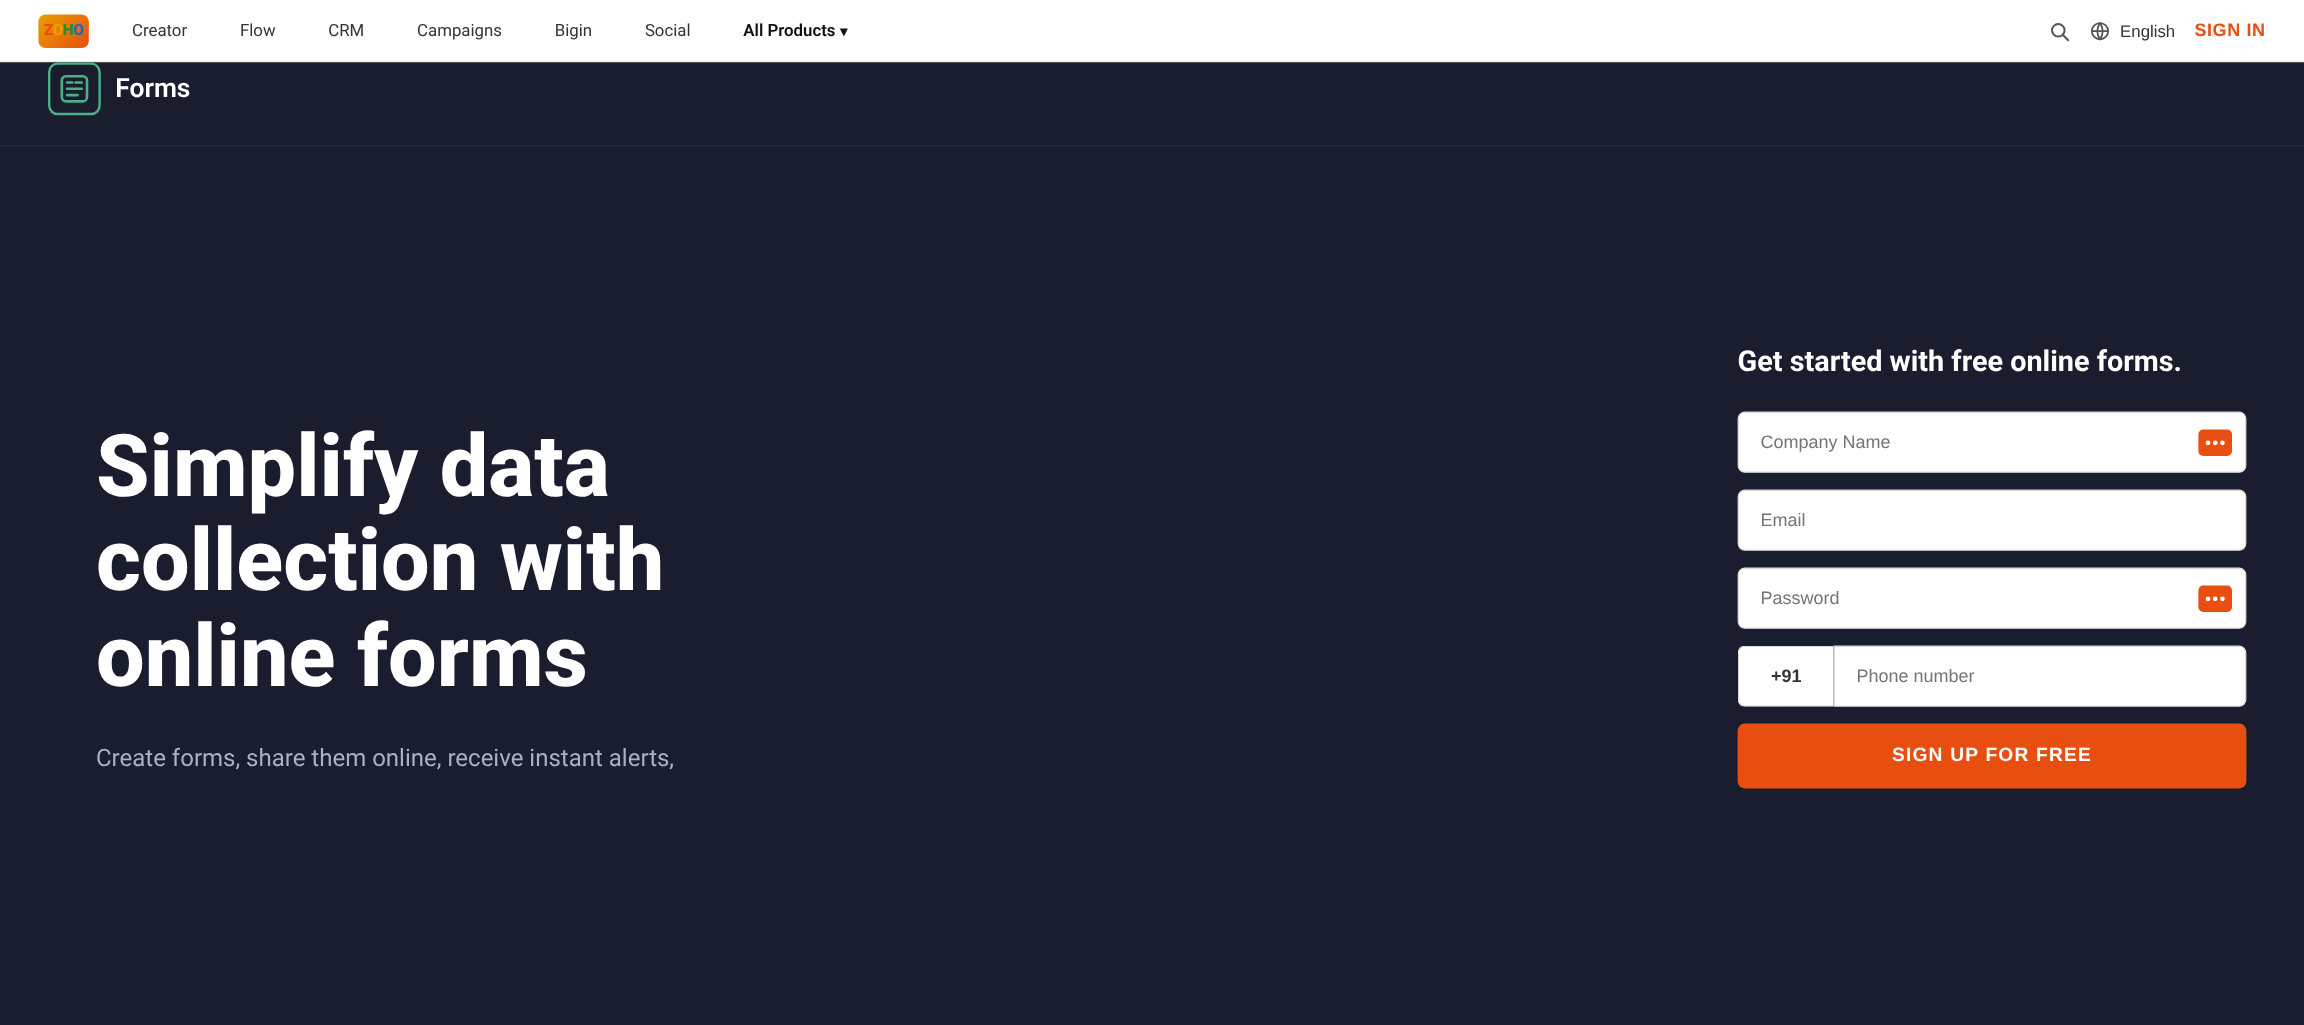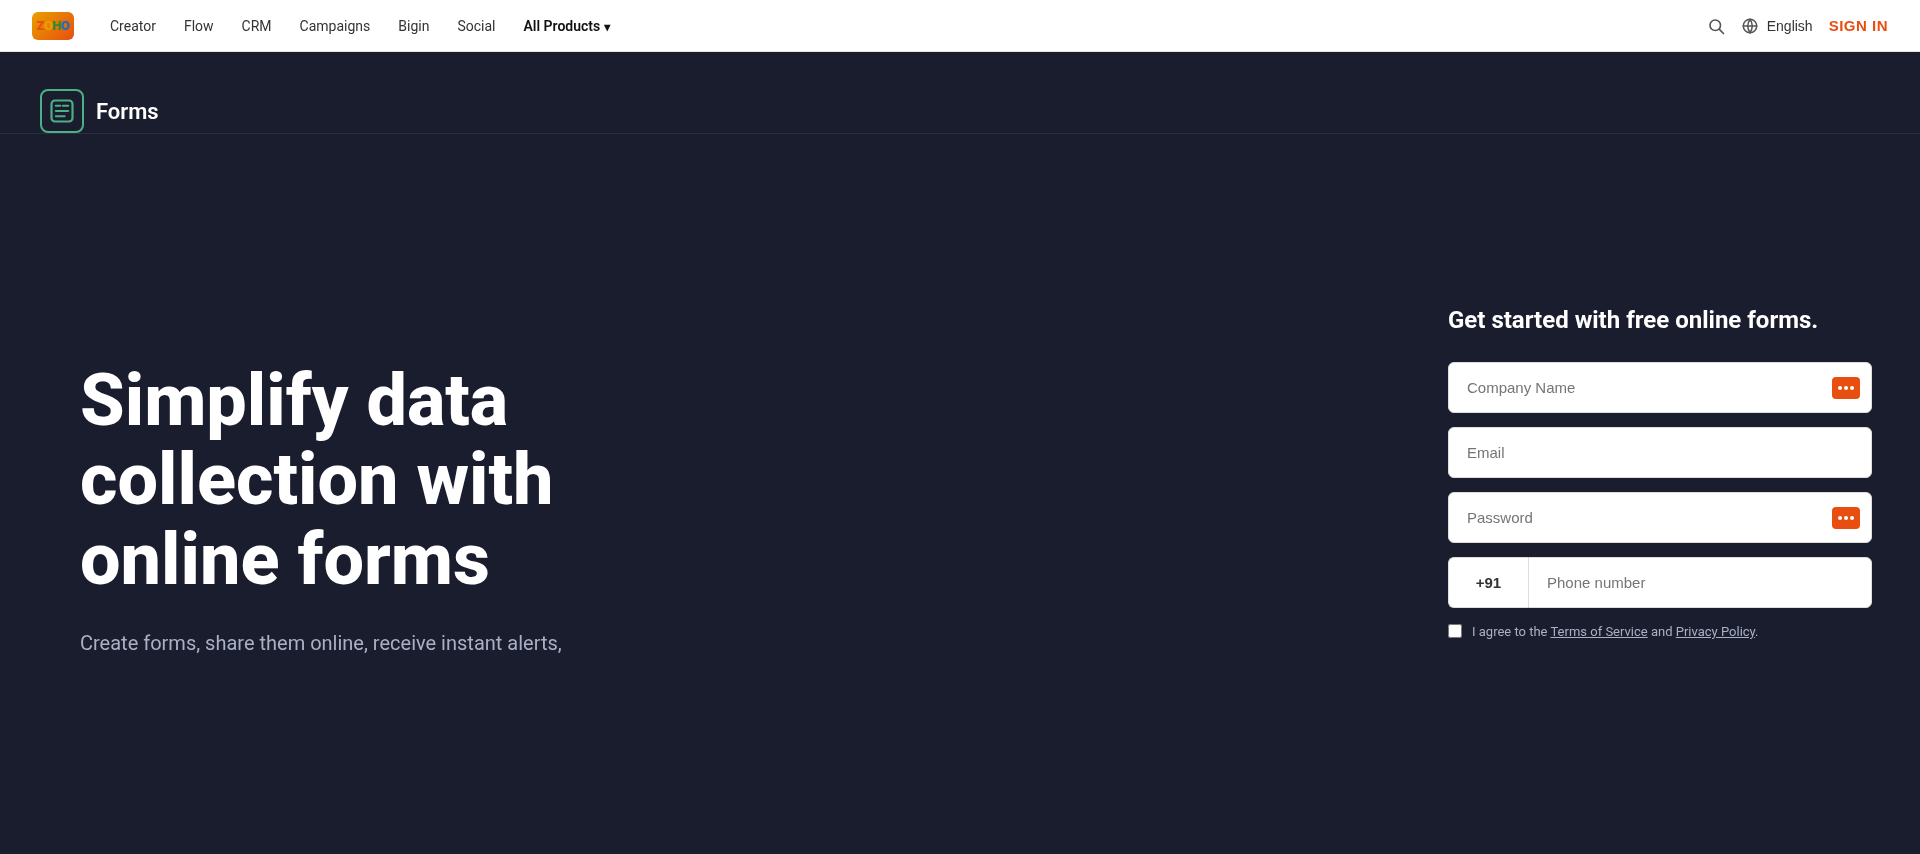--- a/index.html
+++ b/index.html
@@ -28,21 +28,21 @@
       align-items: center;
       justify-content: center;
       font-weight: 900;
       font-size: 13px;
       color: #fff;
       letter-spacing: -0.5px;
     }
     .top-nav-links {
       display: flex;
       align-items: flex-start;
-      gap: 4px;
+      gap: 20px;
       flex: 1;
     }
     .top-nav-link {
       font-size: 14px;
       color: #333;
       text-decoration: none;
       padding: 6px 12px;
       border-radius: 4px;
       cursor: pointer;
       white-space: nowrap;
@@ -89,23 +89,23 @@
       font-size: 15px;
       font-weight: 700;
       cursor: pointer;
       letter-spacing: 0.5px;
     }
 
     
     .main-nav {
       background: #1a1d2e;
       display: flex;
-      align-items: flex-end;
+      align-items: flex-start;
       padding: 0 40px;
-      height: 82px;
+      height: 70px;
       border-bottom: 1px solid rgba(255,255,255,0.08);
     }
     .forms-logo {
       display: flex;
       align-items: center;
       gap: 12px;
       margin-right: 60px;
     }
     .forms-logo-icon {
       width: 44px;
@@ -397,21 +397,16 @@
         </div>
       </button>
     </div>
 
     <div class="form-group phone-group">
       <input class="phone-code" type="text" value="+91" style="">
       <input class="phone-input" type="tel" placeholder="Phone number" style="">
     </div>
 
 
-    <div class="checkbox-group">
-      <input type="checkbox" id="terms-cb" style="">
-      <label class="checkbox-label" for="terms-cb">
-        <span>I agree to the </span><a href="#">Terms of Service</a><span> and </span><a href="#">Privacy Policy</a><span>.</span>
-      </label>
-    </div>
-
+
+    <button class="signup-btn">SIGN UP FOR FREE</button>
   </div>
 </section>
 
 </body></html>

